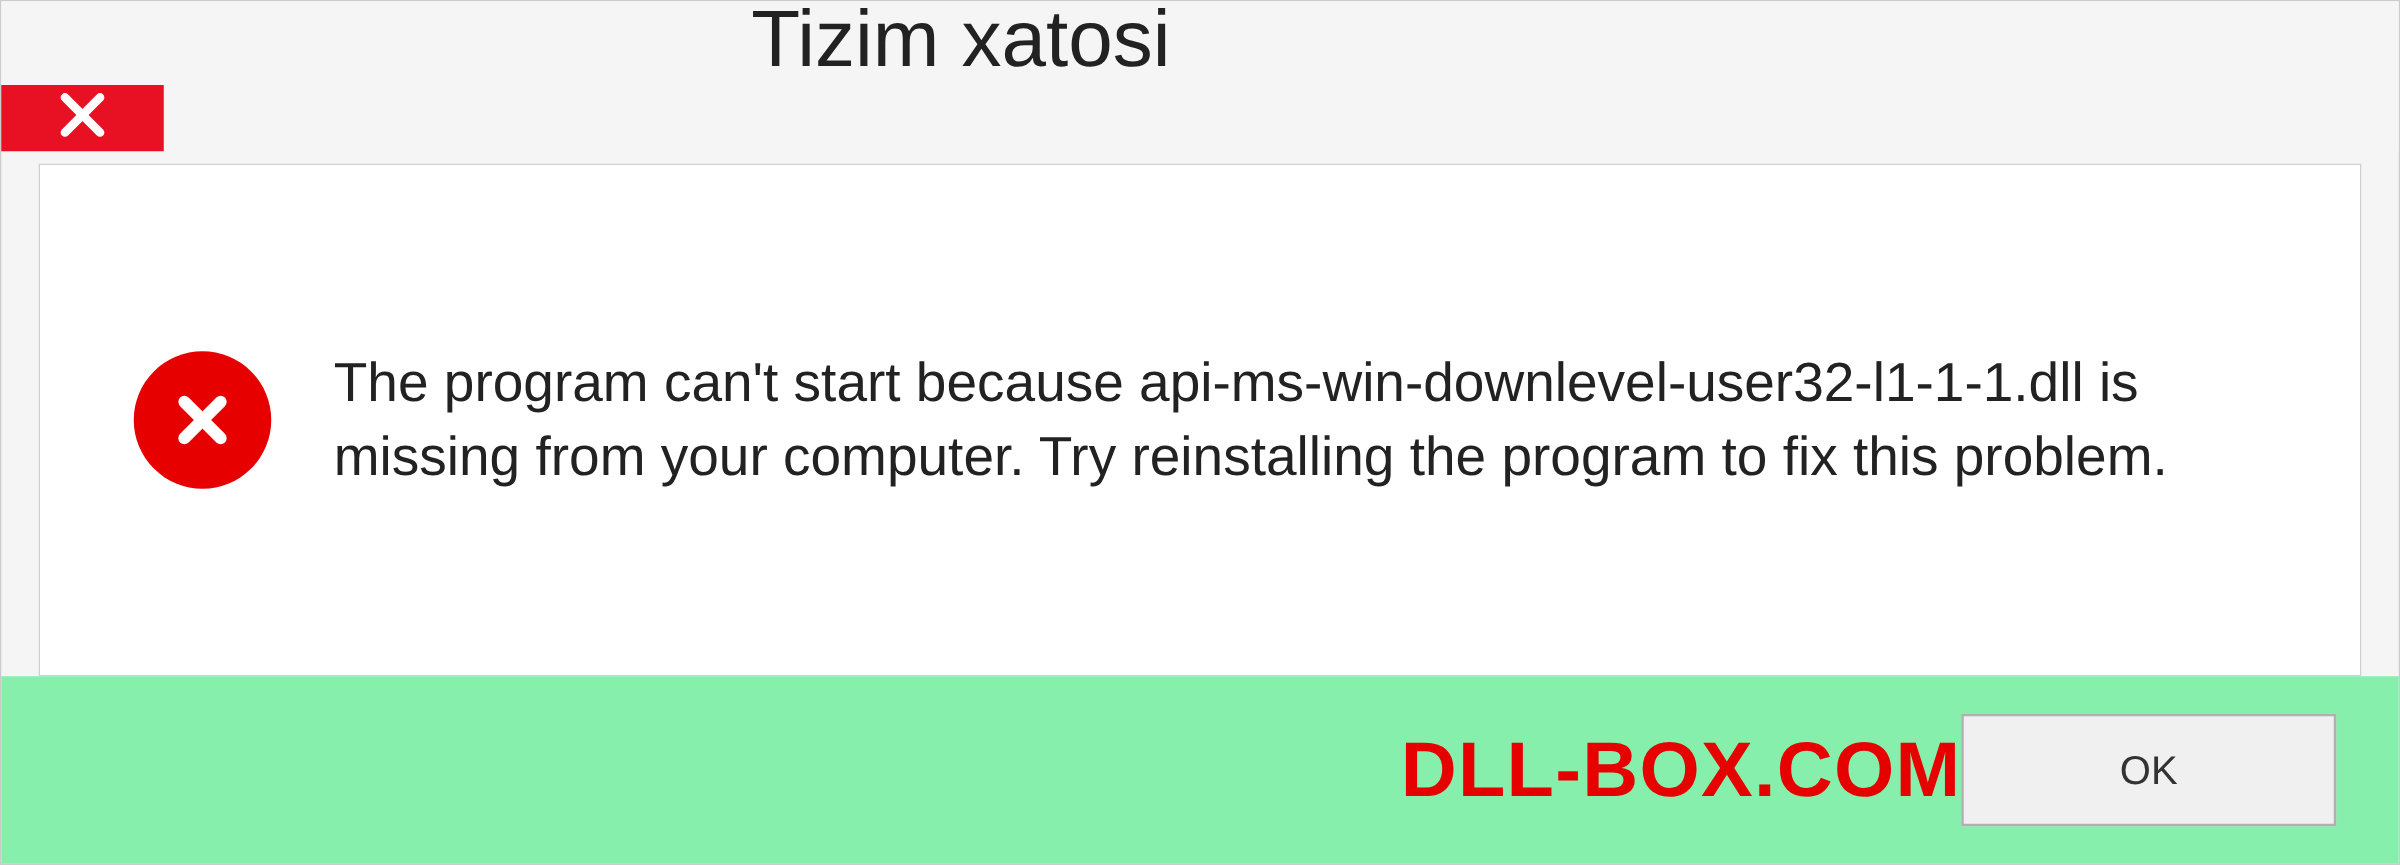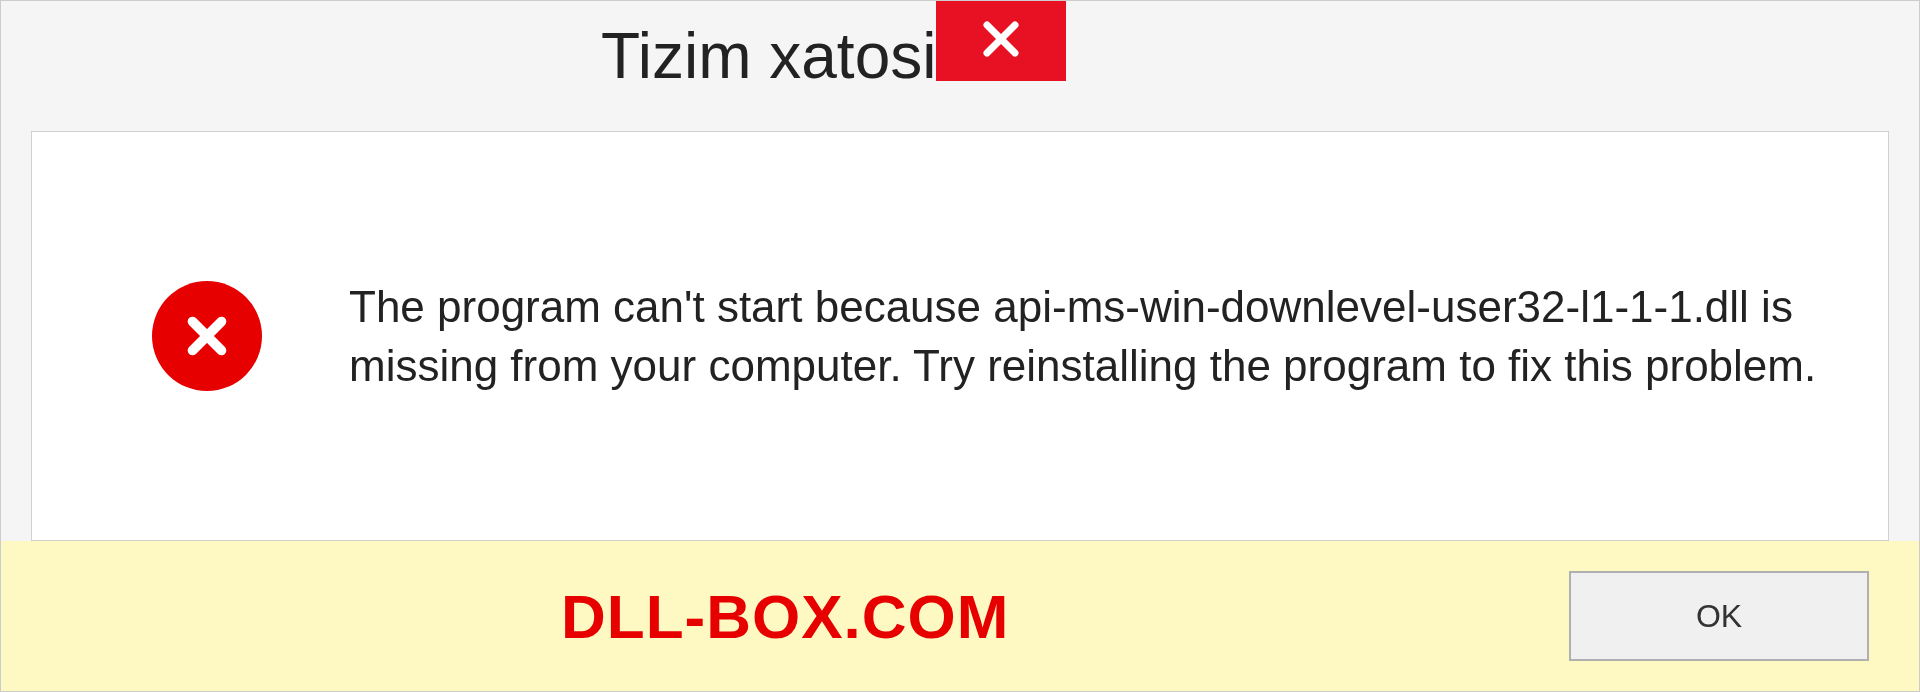--- a/index.html
+++ b/index.html
@@ -20,24 +20,25 @@
       background: #f5f5f5;
       border: 1px solid #ccc;
       position: relative;
       display: flex;
       flex-direction: column;
     }
     .titlebar {
       height: 120px;
       display: flex;
       align-items: flex-start;
-      justify-content: flex-start;
+      justify-content: flex-end;
       padding: 0;
       position: relative;
       background: #f5f5f5;
+      flex-direction: column;
     }
     .title-text {
       font-size: 64px;
       font-weight: 400;
       color: #222;
       padding-left: 600px;
       padding-top: 18px;
     }
     .close-btn {
       width: 130px;
@@ -54,22 +55,21 @@
       width: 48px;
       height: 48px;
     }
     .content-panel {
       margin: 10px 30px 0 30px;
       background: #fff;
       border: 1px solid #d0d0d0;
       flex: 1;
       display: flex;
       align-items: center;
-      padding: 40px 60px 40px 120px;
-      gap: 37px;
+      padding: 40px 60px 40px 75px;
     }
     .error-icon {
       width: 110px;
       height: 110px;
       border-radius: 50%;
       background: #e60000;
       display: flex;
       align-items: center;
       justify-content: center;
       flex-shrink: 0;
@@ -83,23 +83,23 @@
       font-size: 44px;
       line-height: 1.35;
       color: #222;
       font-weight: 400;
       max-width: 1550px;
     }
     .footer {
       height: 150px;
       display: flex;
       align-items: center;
-      justify-content: space-between;
+      justify-content: flex-end;
       padding: 0 50px 0 560px;
-      background: #fef9c3;
+      background: #86efac;
     }
     .watermark {
       font-size: 62px;
       font-weight: 800;
       color: #e60000;
       letter-spacing: 1px;
       font-family: Arial, sans-serif;
     }
     .ok-button {
       width: 300px;

